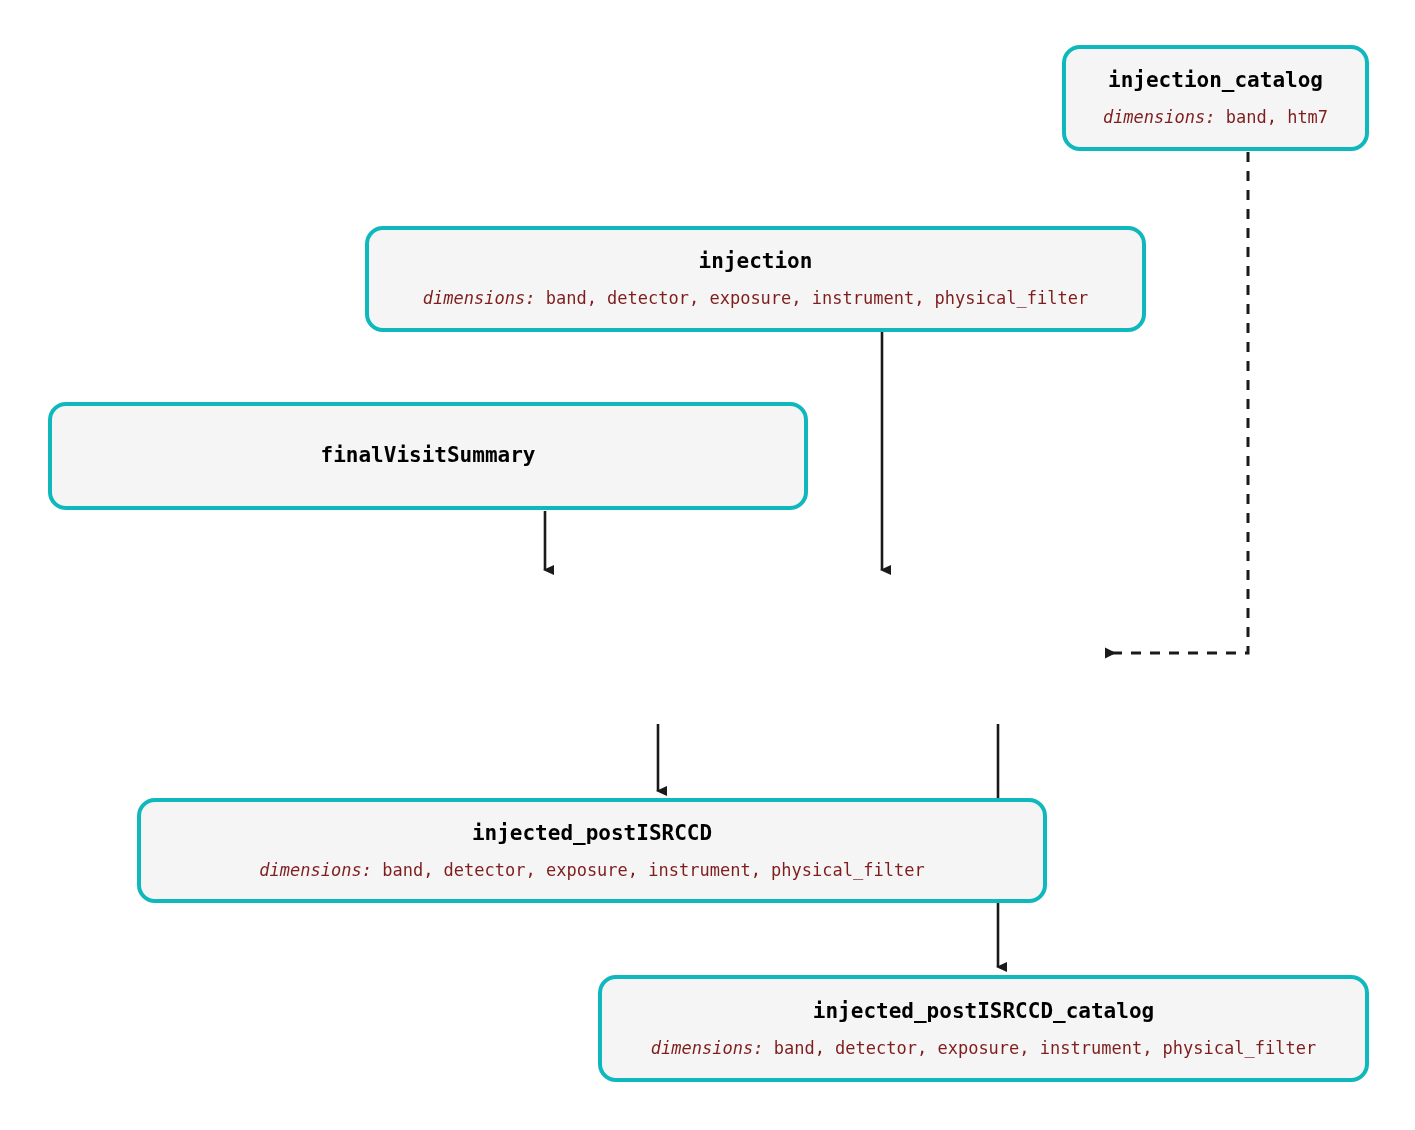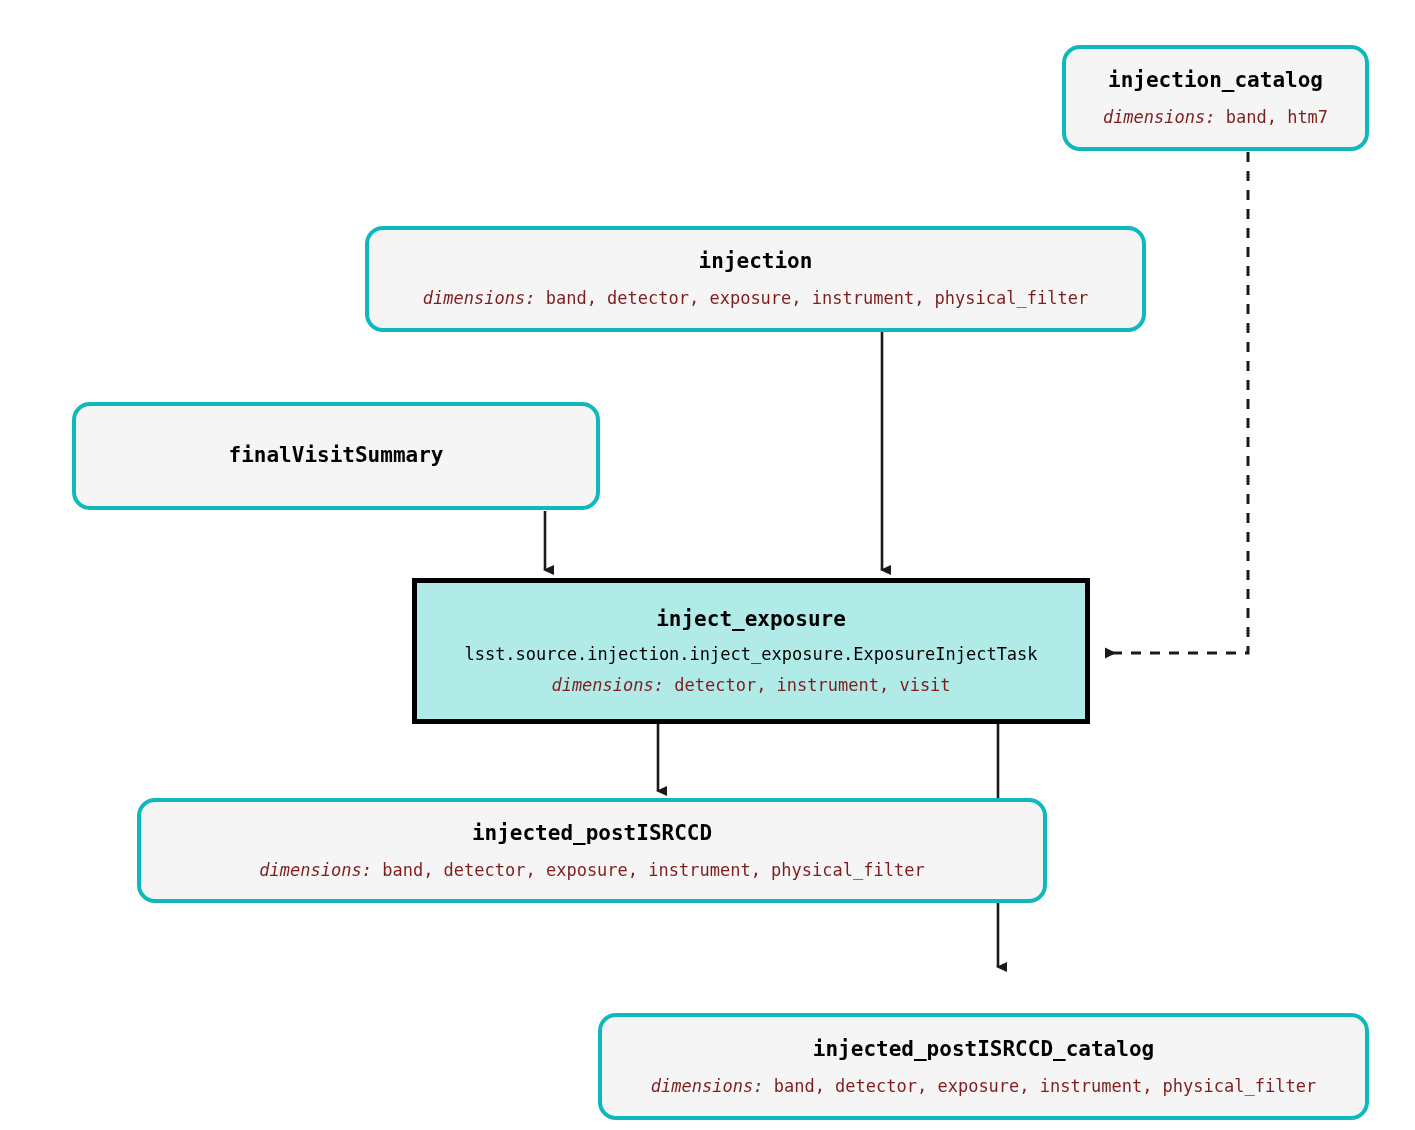--- a/index.html
+++ b/index.html
@@ -113,42 +113,34 @@
   </div>
 
   <div class="node dataset" style="left:365px; top:226px; width:781px; height:106px;">
     <div class="node-title">injection</div>
     <div class="node-dims">
       <span class="dims-label">dimensions:</span>
       <span class="dims-values">band, detector, exposure, instrument, physical_filter</span>
     </div>
   </div>
 
-  <div class="node dataset" style="left:48px; top:402px; width:528px; height:108px;margin-left:24px;">
+  <div class="node dataset" style="left:48px; top:402px; width:760px; height:108px;">
     <div class="node-title">finalVisitSummary</div>
   </div>
 
-  <div class="node task" style="left:412px; top:578px; width:678px; height:146px;">
-    <div class="node-title">inject_exposure</div>
-    <div class="node-class">lsst.source.injection.inject_exposure.ExposureInjectTask</div>
-    <div class="node-dims">
-      <span class="dims-label">dimensions:</span>
-      <span class="dims-values">detector, instrument, visit</span>
-    </div>
-  </div>
 
   <div class="node dataset" style="left:137px; top:798px; width:910px; height:105px;">
     <div class="node-title">injected_postISRCCD</div>
     <div class="node-dims">
       <span class="dims-label">dimensions:</span>
       <span class="dims-values">band, detector, exposure, instrument, physical_filter</span>
     </div>
   </div>
 
-  <div class="node dataset" style="left:598px; top:975px; width:771px; height:107px;margin-top:38px;">
+  <div class="node dataset" style="left:598px; top:975px; width:771px; height:107px;">
     <div class="node-title">injected_postISRCCD_catalog</div>
     <div class="node-dims">
       <span class="dims-label">dimensions:</span>
       <span class="dims-values">band, detector, exposure, instrument, physical_filter</span>
     </div>
   </div>
 
 </div>
 
 </body></html>

